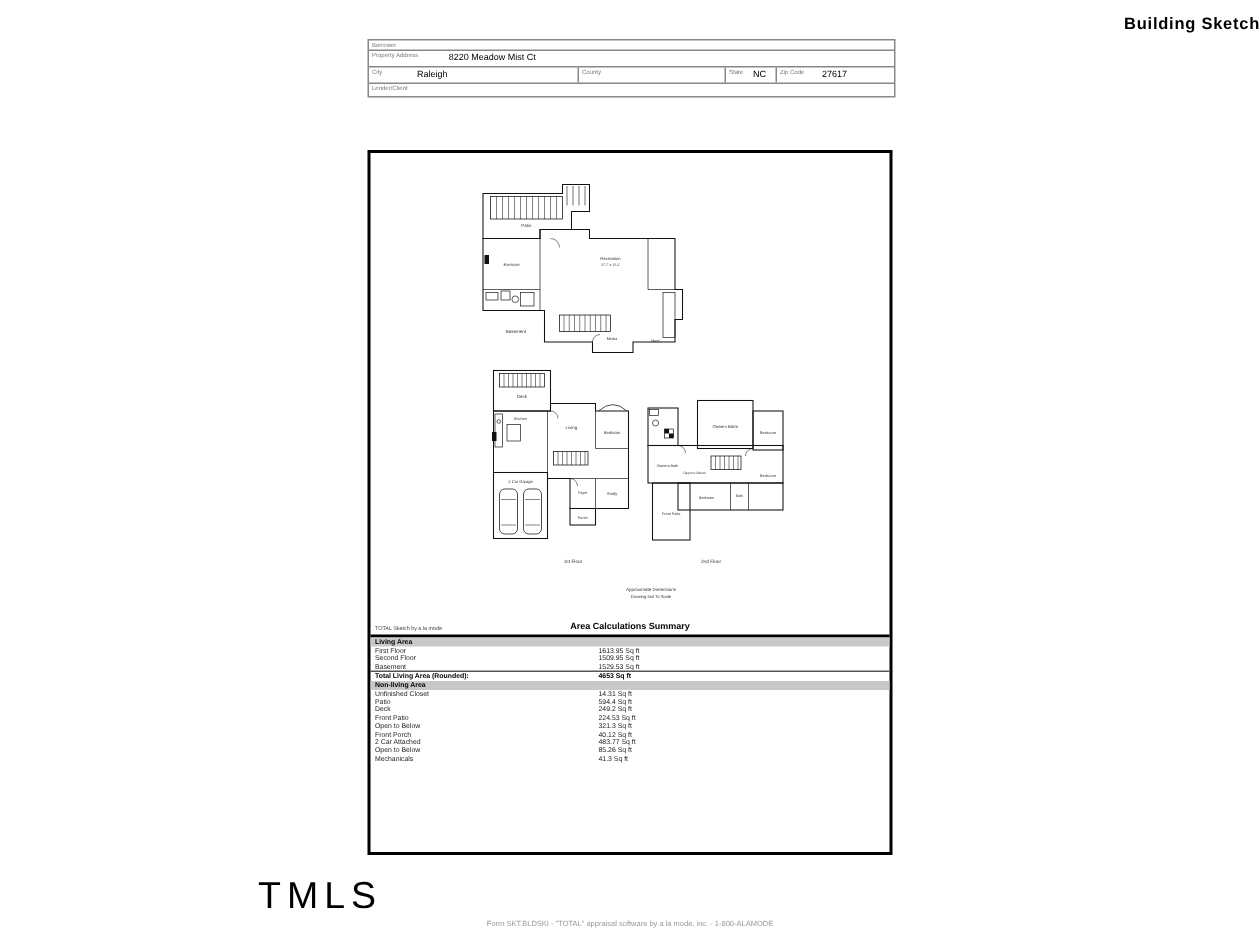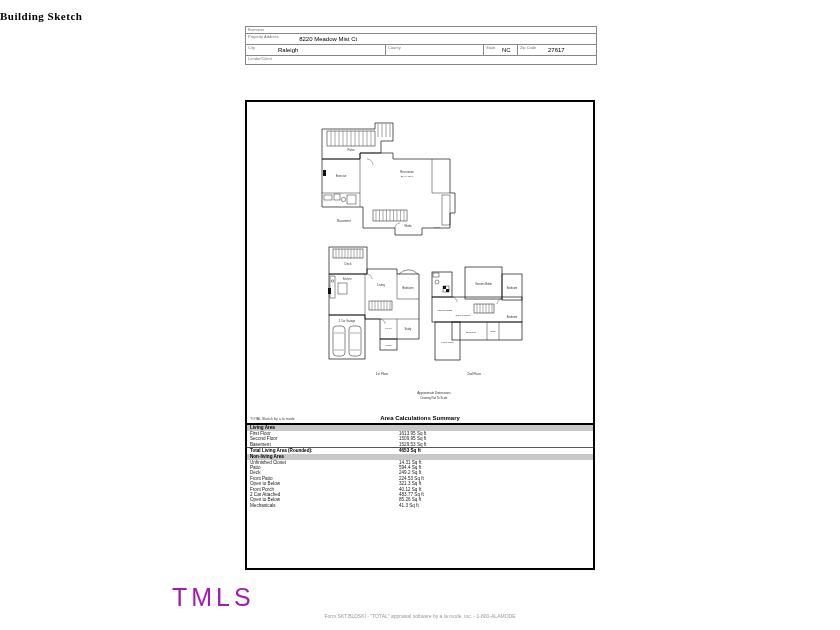--- a/index.html
+++ b/index.html
@@ -1,21 +1,21 @@
 <!DOCTYPE html>
 <html><head>
 <meta charset="utf-8">
 <style>
   html,body{margin:0;padding:0;background:#fff;}
   #page{position:relative;width:840px;height:630px;background:#ffffff;overflow:hidden;
         font-family:"Liberation Sans", sans-serif;color:#111;}
 
   
-  .doc-title{position:absolute;top:10px;left:0;width:100%;text-align:left;
-             font-size:11px;font-weight:bold;letter-spacing:.5px;color:#000;font-family:Liberation Serif, serif;}
+  .doc-title{position:absolute;top:10px;left:0;width:100%;text-align:right;
+             font-size:11px;font-weight:bold;letter-spacing:.5px;color:#000;}
 
   
   .hdr-table{position:absolute;left:245px;top:26px;width:350px;border:0.7px solid #888;
              background:#fff;}
   .hdr-row{position:relative;border-bottom:0.7px solid #888;box-sizing:border-box;}
   .hdr-row:last-child{border-bottom:none;}
   .hr1{height:7px;}
   .hr2{height:11px;}
   .hr3{height:11px;display:flex;}
   .hr4{height:8px;}
@@ -41,21 +41,21 @@
               font-size:6px;font-weight:bold;color:#000;}
   .thick-rule{height:2px;background:#000;}
   .sec-bar{height:5.8px;background:#c8c8c8;font-size:4.6px;font-weight:bold;
            line-height:5.8px;padding-left:3px;color:#000;}
   .arow{position:relative;height:5.4px;font-size:4.6px;line-height:5.6px;color:#222;}
   .arow.total{font-weight:bold;height:5.8px;border-top:0.5px solid #555;color:#000;}
   .alabel{position:absolute;left:3px;top:0;}
   .avalue{position:absolute;left:152px;top:0;}
 
   
-  .watermark{position:absolute;left:172px;top:583px;font-size:25px;color:#a21caf;
+  .watermark{position:absolute;left:172px;top:583px;font-size:25px;color:#000000;
              letter-spacing:4px;font-weight:400;}
   .footer-line{position:absolute;left:0;top:613px;width:100%;text-align:center;
                font-size:5px;color:#999;}
 
   svg text{font-family:"Liberation Sans", sans-serif;fill:#333;}
 </style>
 </head>
 <body>
 
 <div id="page">

